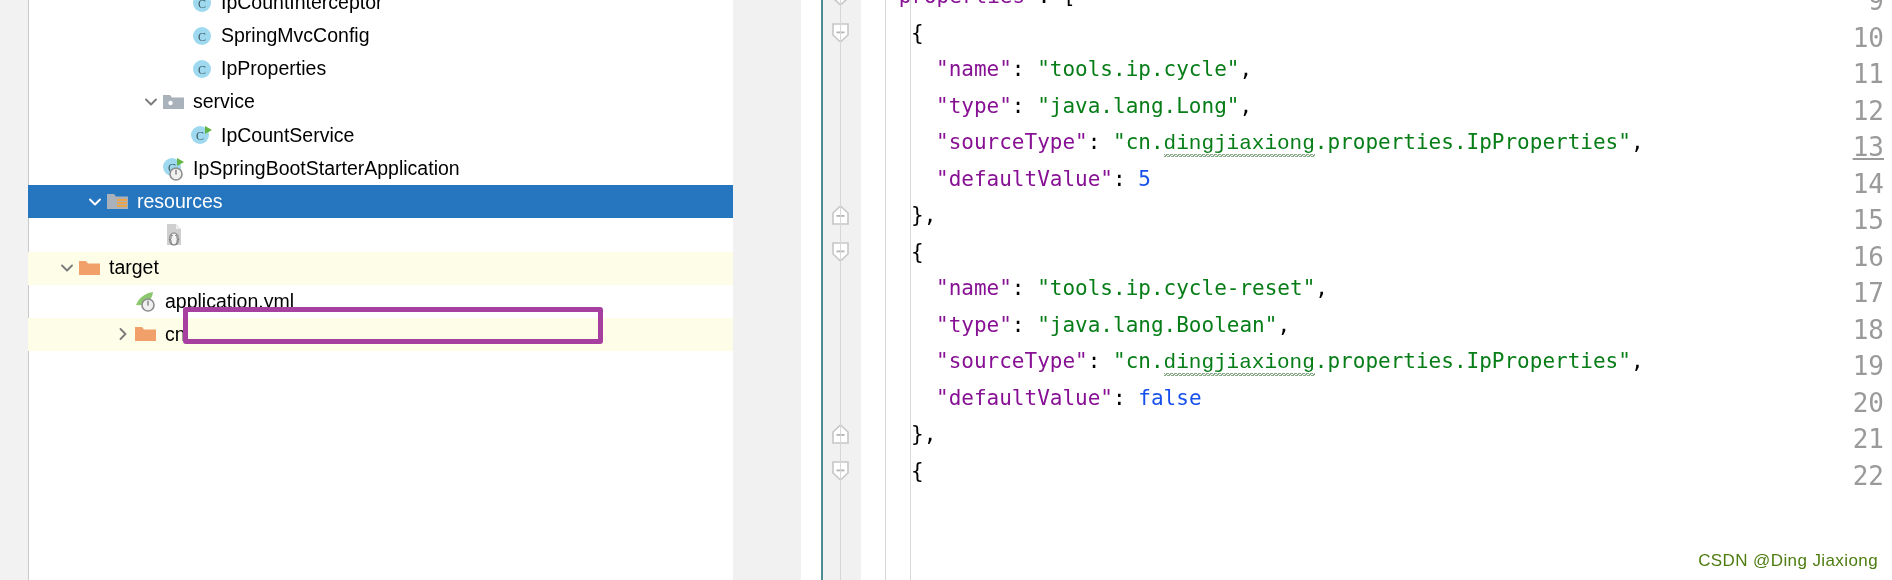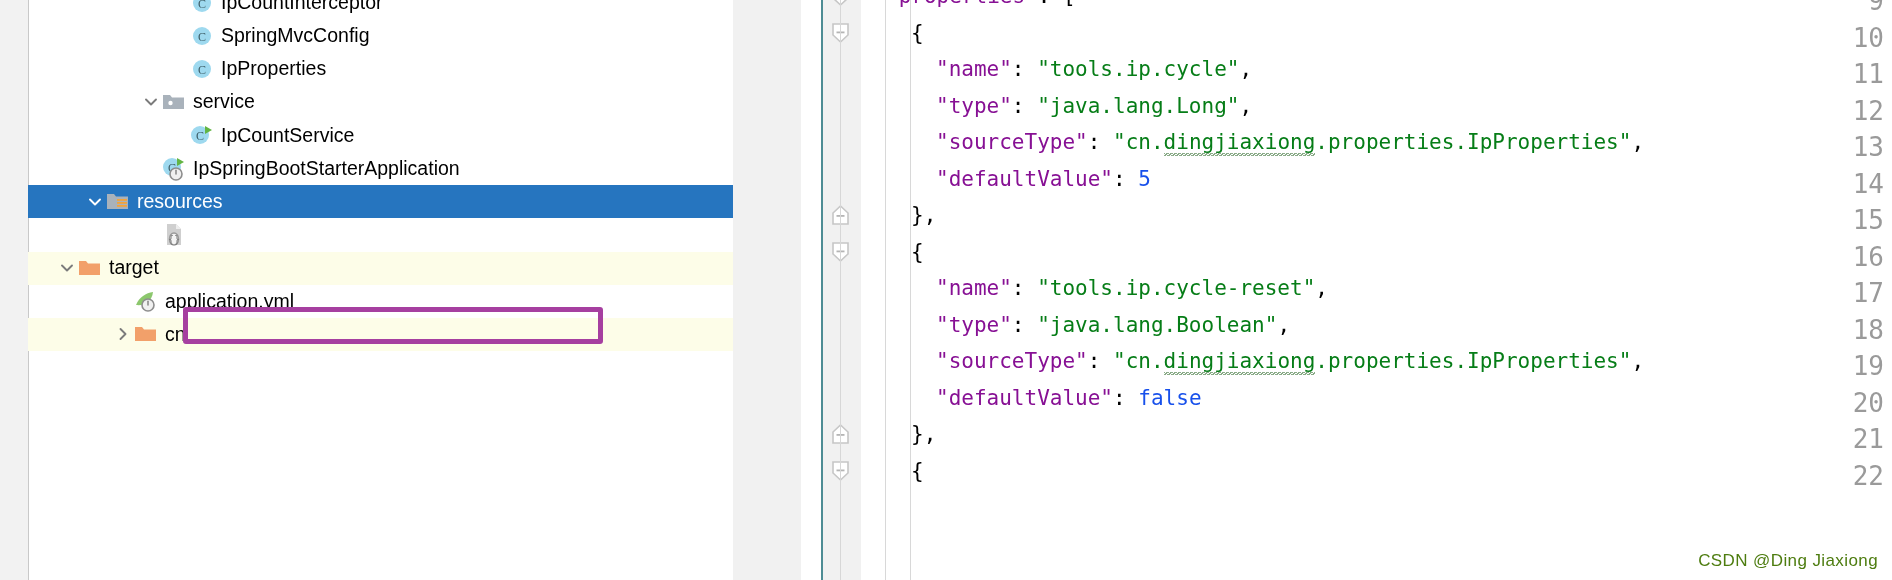--- a/index.html
+++ b/index.html
@@ -106,20 +106,21 @@
   .s{color:#067d17;}   
   .n{color:#1750eb;}   
   .p{color:#000000;}   
   .squiggle{
     border-bottom:2px dotted transparent;
     background-image:repeating-linear-gradient(135deg,#8aab88 0 1px,transparent 1px 2px);
     background-repeat:repeat-x;
     background-size:4px 3px;
     background-position:left bottom;
     padding-bottom:2px;
+    font-family:Liberation Mono, monospace;
   }
   .watermark{
     position:absolute;right:14px;bottom:9px;
     font-size:17px;color:#4d7c0f;
     font-family:"Liberation Sans", sans-serif;
     letter-spacing:.4px;
     z-index:5;
   }
   .right-edge{
     position:absolute;right:0;top:0;width:1px;height:580px;background:#ffffff;
@@ -283,21 +284,21 @@
   <div class="editor">
     <div class="gutter"></div>
     <div class="foldcol"></div>
     <div class="gutter-sep"></div>
     <div class="fold-line"></div>
     <div id="lnum-holder">
         <div class="lnum" style="top: -12px;">9</div>
         <div class="lnum" style="top: 24.5px;">10</div>
         <div class="lnum" style="top: 61px;">11</div>
         <div class="lnum" style="top: 97.5px;">12</div>
-        <div class="lnum" style="top: 134px;">13</div>
+        <div class="lnum" style="top: 134px; text-decoration: underline;">13</div>
         <div class="lnum" style="top: 170.5px;">14</div>
         <div class="lnum" style="top: 207px;">15</div>
         <div class="lnum" style="top: 243.5px;">16</div>
         <div class="lnum" style="top: 280px;">17</div>
         <div class="lnum" style="top: 316.5px;">18</div>
         <div class="lnum" style="top: 353px;">19</div>
         <div class="lnum" style="top: 389.5px;">20</div>
         <div class="lnum" style="top: 426px;">21</div>
         <div class="lnum" style="top: 462.5px;">22</div>
       </div>

